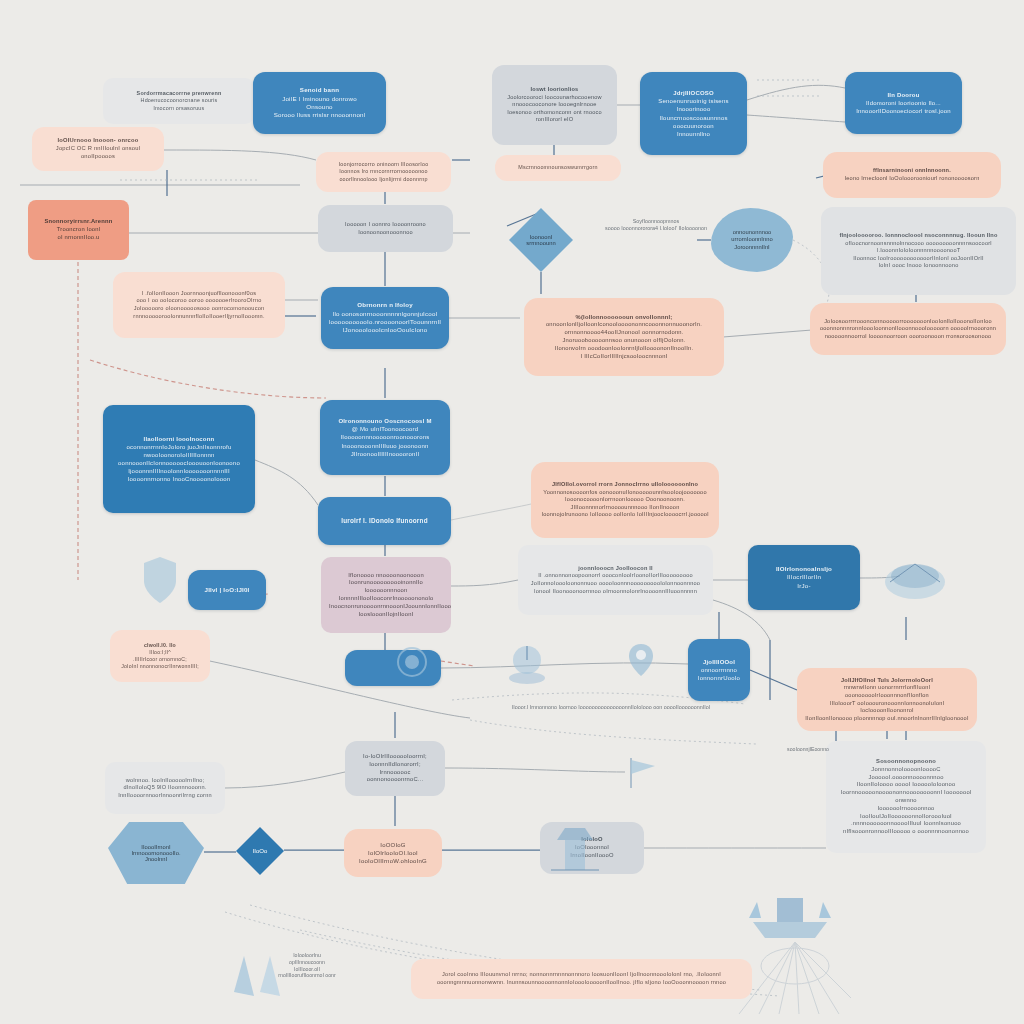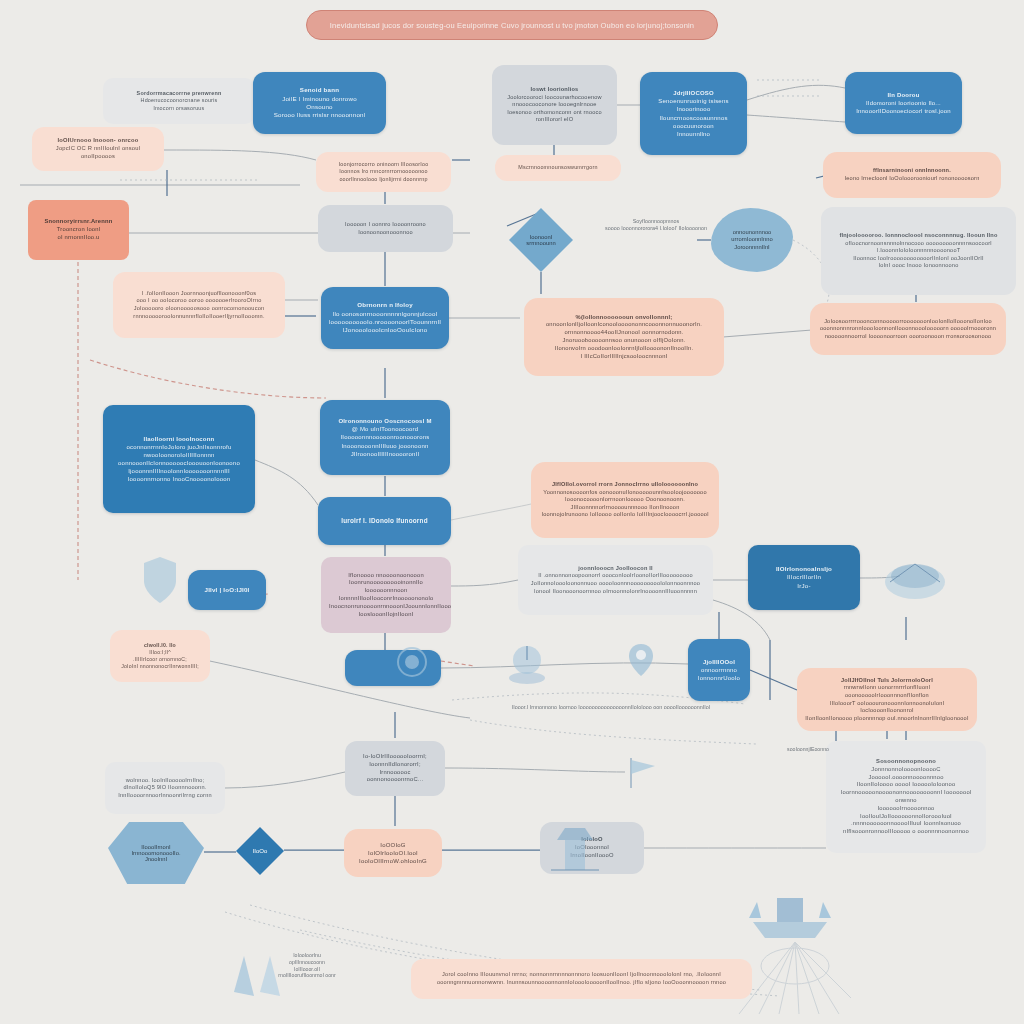--- a/index.html
+++ b/index.html
@@ -163,21 +163,20 @@
       <path d="M470,720 C560,736 660,740 756,744"></path>
       <path d="M225,912 C380,960 560,982 720,996"></path>
       <path d="M250,905 C420,952 600,978 760,990"></path>
       <path d="M300,930 C450,965 620,986 780,996"></path>
       <path d="M757,80 L820,80"></path>
       <path d="M757,96 L820,96"></path>
       <path d="M120,180 L260,180"></path>
     </g>
   </svg>
 
-  <div id="title-banner">Ineviduntsisad jucos dor sousteg-ou Eeuiporinne Cuvo jrounnost u tvo jmoton Oubon eo lorjunoj;tonsonin</div>
 
   <div id="nodes-layer">
       <div class="node grey-pale" style="left: 103px; top: 78px; width: 152px; height: 46px; font-size: 5.4px;">
         <span class="ttl">Sordorrmacacorrne prenwrenn</span>
         <span class="bd">Hdoenucocoonorcnane souris</span>
         <span class="bd">lmocorn orsasoruus</span>
       </div>
       <div class="node blue" style="left: 253px; top: 72px; width: 133px; height: 62px; font-size: 6.2px;">
         <span class="ttl">Senoid bann</span>
         <span class="bd">JoiIE   I   Iminouno donrowo</span>

